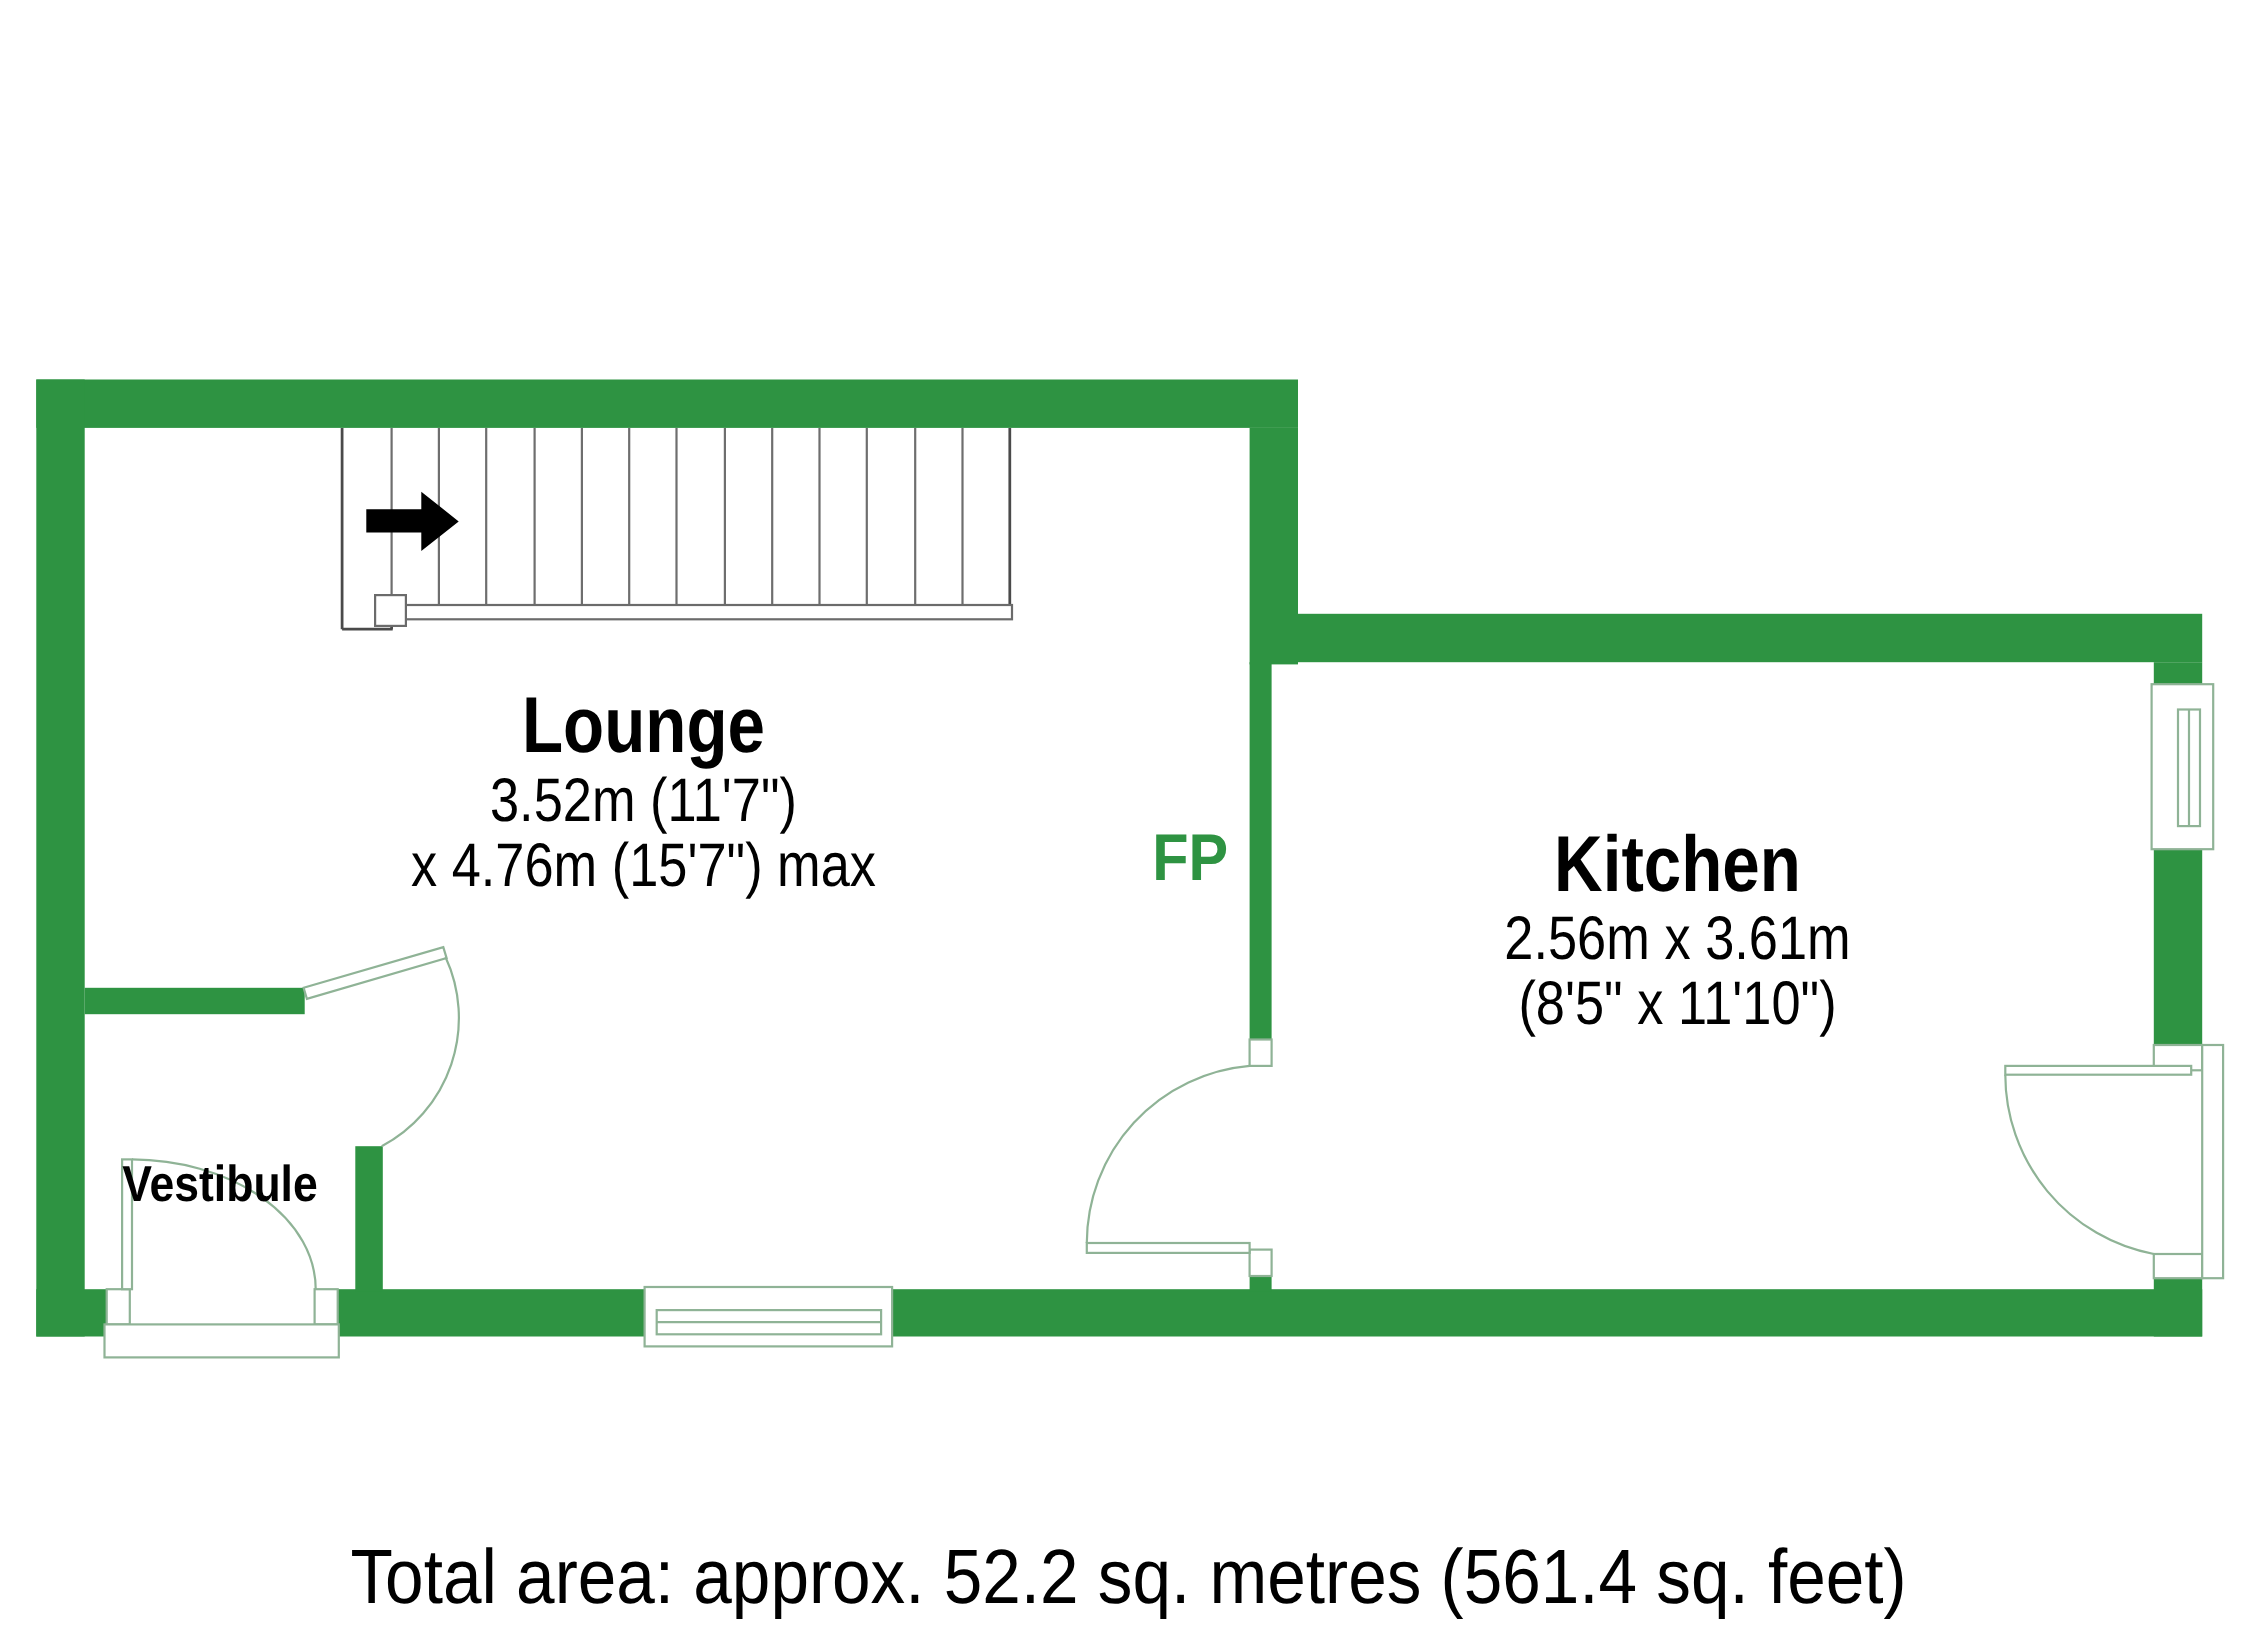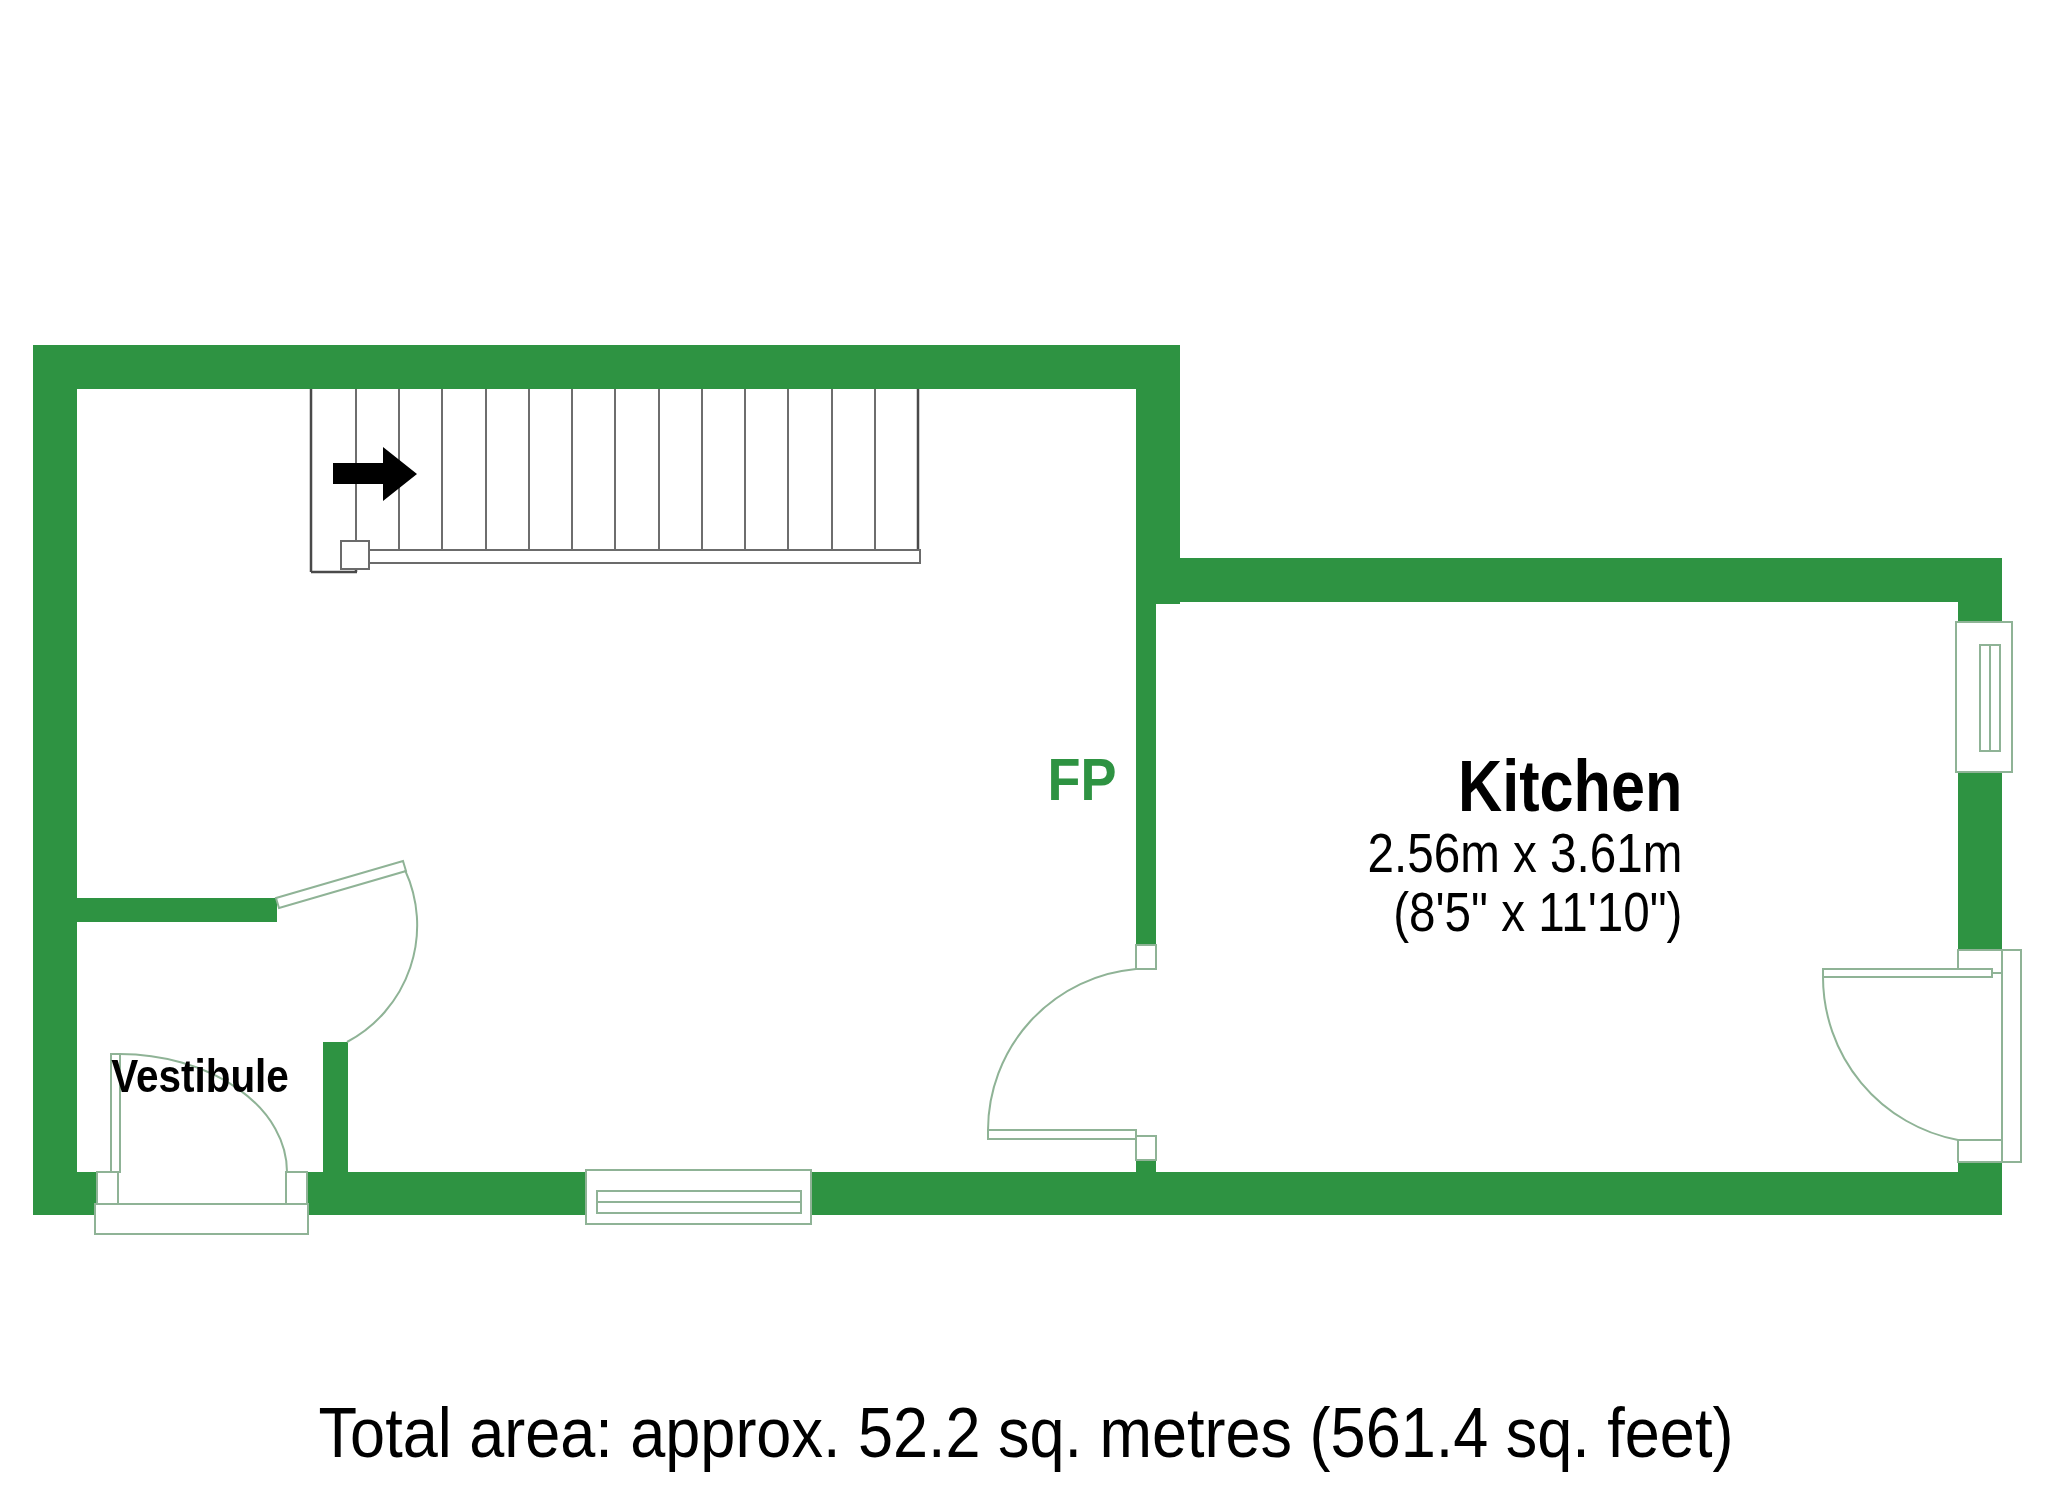--- a/index.html
+++ b/index.html
@@ -122,22 +122,27 @@
       <path class="winline" d="M1990,645 V751"></path>
     </g>
 
     <g>
       <rect class="winframe" x="586" y="1170" width="225" height="54"></rect>
       <rect class="winframe" x="597" y="1191" width="204" height="22"></rect>
       <path class="winline" d="M597,1202 H801"></path>
     </g>
   </svg>
 
+  <div class="room-label" style="left:585px; top:622px;">
+    <div class="room-name">Lounge</div>
+    <div class="room-dim">3.52m (11'7")</div>
+    <div class="room-dim">x 4.76m (15'7") max</div>
+  </div>
 
-  <div class="room-label" style="left:1525px; top:748px;text-align:right;">
+  <div class="room-label" style="left:1525px; top:748px;">
     <div class="room-name">Kitchen</div>
     <div class="room-dim">2.56m x 3.61m</div>
     <div class="room-dim">(8'5" x 11'10")</div>
   </div>
 
   <div class="room-label" style="left:200px; top:1012px;margin-top:41px;">
     <div class="room-name-sm">Vestibule</div>
   </div>
 
   <div class="fp-label" style="left:1082px; top:750px;">

